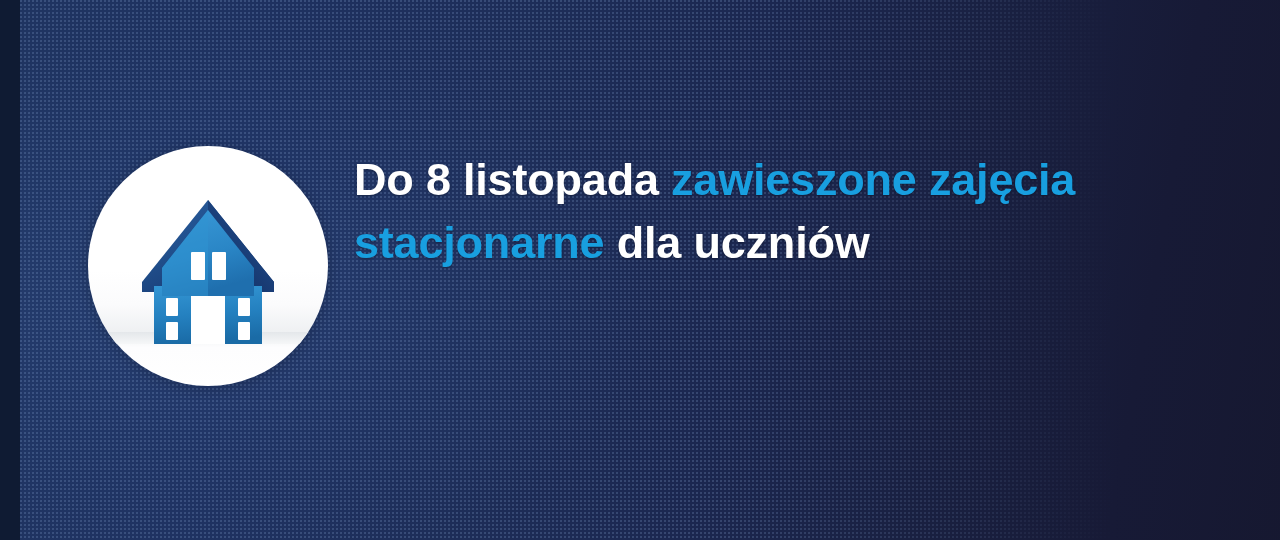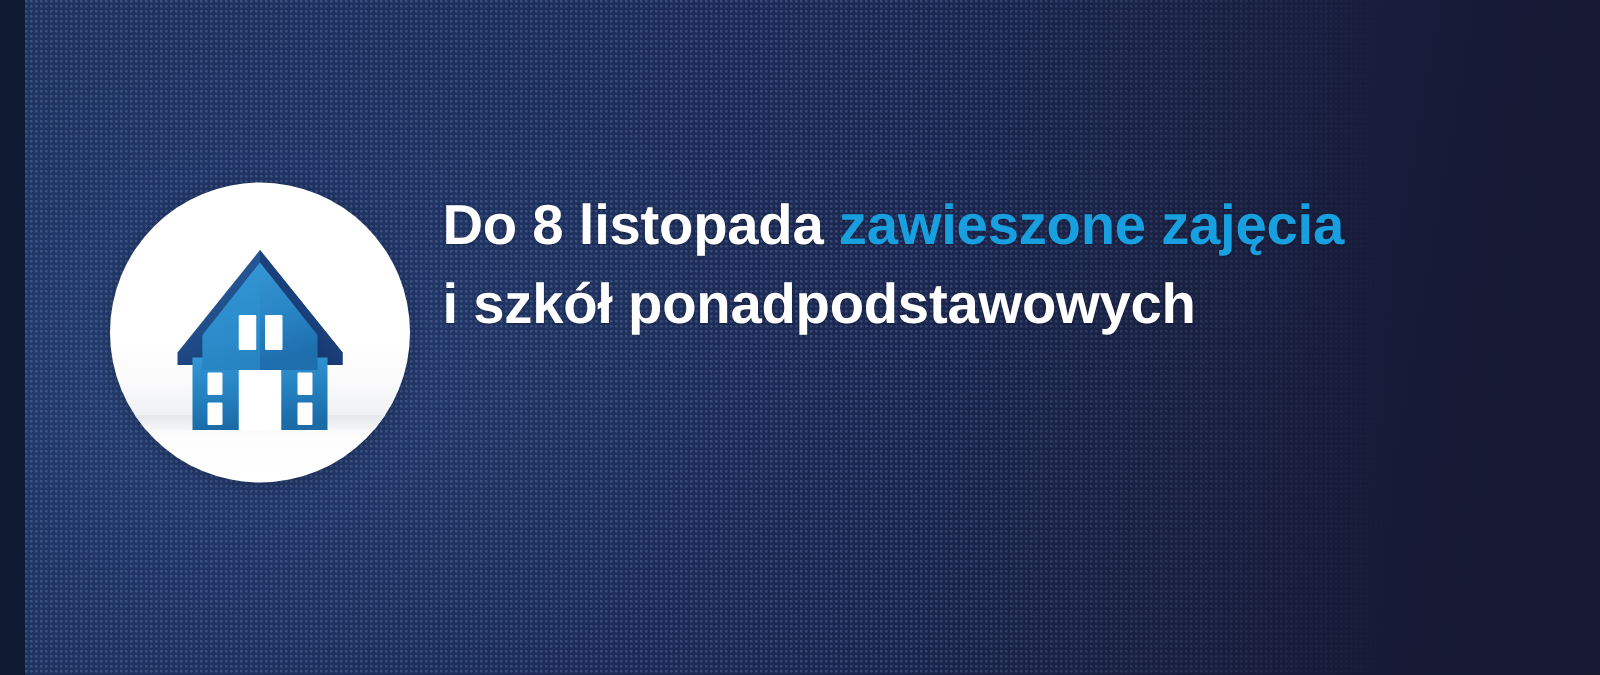--- a/index.html
+++ b/index.html
@@ -155,17 +155,17 @@
       <rect x="150" y="152" width="12" height="18" rx="1" fill="#ffffff"></rect>
       <rect x="150" y="176" width="12" height="18" rx="1" fill="#ffffff"></rect>
     </svg>
   </div>
 
   <div id="headline">
     <div class="line">
       <span>Do 8 listopada </span><span class="accent">zawieszone zajęcia</span>
     </div>
     <div class="line">
-      <span>i szkół ponadpodstawowych</span>
+      <span class="accent">stacjonarne</span><span> dla uczniów</span>
     </div>
   </div>
 
 </div>
 
 </body></html>

